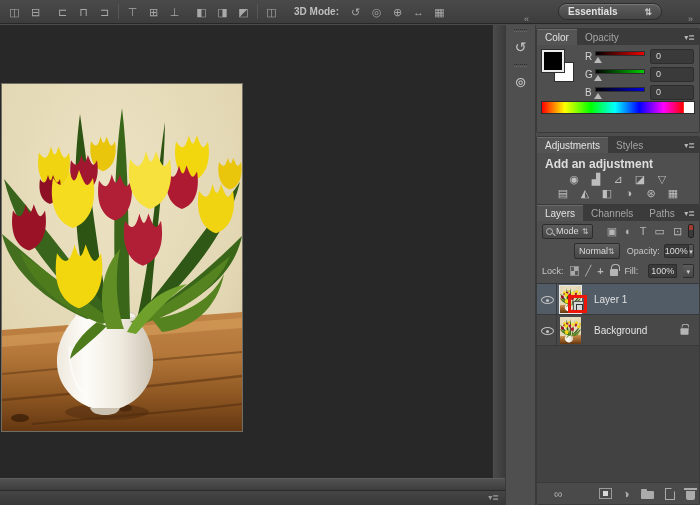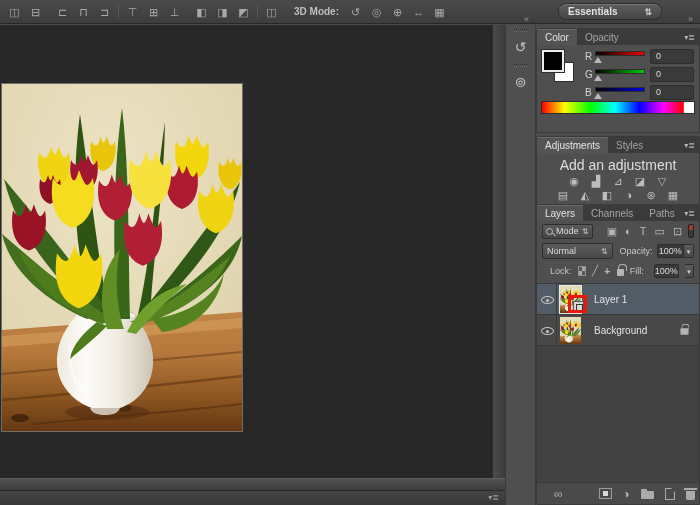--- a/index.html
+++ b/index.html
@@ -70,48 +70,48 @@
   .track-b { background:linear-gradient(90deg,#000,#00d); }
   .chthumb { position:absolute; left:-1px; top:8px; width:0; height:0;
     border-left:4px solid transparent; border-right:4px solid transparent; border-bottom:6px solid #b9b9b9; }
   .valbox { width:44px; height:15px; background:#3a3a3a; border:1px solid #2d2d2d; border-radius:2px;
     color:#dcdcdc; font-size:9px; line-height:13px; padding-left:5px; }
   #spectrum { position:absolute; left:4px; right:4px; top:56px; height:13px; border:1px solid #2d2d2d;
     background:linear-gradient(90deg,#f00 0%,#ff0 15%,#0f0 32%,#0ff 48%,#00f 64%,#f0f 80%,#f00 93%,#fff 93.5%,#fff 100%); }
 
   
   #adj-panel { top:111px; height:69px; }
-  #adj-heading { font-size:14px; font-weight:normal; color:#dedede; padding:4px 8px 1px;text-align:center; }
+  #adj-heading { font-size:12px; font-weight:bold; color:#dedede; padding:4px 8px 1px; }
   .adjrow { display:flex; justify-content:center; gap:9px; height:13px; margin:1px 0; }
   .adjicon { color:#bdbdbd; font-size:11px; line-height:12px; width:13px; text-align:center; }
 
   
   #layers-panel { top:179px; height:301px; }
   .lp-row { display:flex; align-items:center; padding:0 5px; position:relative; }
   #filter-row { height:20px; gap:6px; }
   #kind-combo { width:52px; height:15px; background:linear-gradient(#5c5c5c,#474747);
     border:1px solid #2d2d2d; border-radius:2px; display:flex; align-items:center; gap:3px; padding:0 3px;
     color:#dcdcdc; font-size:9px; }
   .mag-icon { width:7px; height:7px; border:1px solid #bbb; border-radius:50%; position:relative; flex:none; }
   .mag-icon::after { content:""; position:absolute; left:5px; top:5px; width:4px; height:1px; background:#bbb; transform:rotate(45deg); }
   .updown-sm { font-size:8px; color:#c5c5c5; margin-left:auto; }
   .filter-icons { display:flex; gap:8px; margin-left:8px; align-items:center; }
   .ficon { color:#b5b5b5; font-size:11px; }
   #filter-toggle { width:6px; height:14px; margin-left:auto; border:1px solid #222; border-radius:2px;
     background:linear-gradient(#a33b33 0 45%,#3a3a3a 45%); }
-  #blend-row { height:20px; }
+  #blend-row { height:20px;margin-left:32px; }
   #blend-select { width:77px; height:16px; background:linear-gradient(#5c5c5c,#474747);
     border:1px solid #2d2d2d; border-radius:2px; display:flex; align-items:center; justify-content:space-between;
     padding:0 4px; color:#dcdcdc; font-size:9px; }
   .fieldlabel { font-size:9px; color:#c7c7c7; margin-left:7px; }
   .pctbox { width:30px; height:14px; background:#3a3a3a; border:1px solid #2d2d2d; border-radius:2px 0 0 2px;
     color:#dcdcdc; font-size:9px; line-height:12px; text-align:center; margin-left:4px; }
   .pctarrow { width:11px; height:14px; background:linear-gradient(#5c5c5c,#474747); border:1px solid #2d2d2d;
     border-left:none; border-radius:0 2px 2px 0; color:#cfcfcf; font-size:7px; line-height:13px; text-align:center; }
-  #lock-row { height:19px; gap:6px;margin-left:8px; }
+  #lock-row { height:19px; gap:6px; }
   .checker-icon { width:10px; height:10px; border:1px solid #8e8e8e;
     background:conic-gradient(#a8a8a8 0 25%,#585858 0 50%,#a8a8a8 0 75%,#585858 0); }
   .brush-icon { color:#b5b5b5; font-size:10px; }
   .move-icon { color:#b5b5b5; font-size:11px; font-weight:bold; }
   .lock-glyph { position:relative; width:9px; height:7px; background:#b5b5b5; border-radius:1px; margin-top:4px; }
   .lock-glyph::before { content:""; position:absolute; left:1px; top:-5px; width:7px; height:6px;
     border:1.5px solid #b5b5b5; border-bottom:none; border-radius:4px 4px 0 0; }
   #layers-list { position:absolute; left:0; top:78px; right:0; bottom:22px; background:#424242; border-top:1px solid #383838; }
   .layer-row { position:relative; height:31px; border-bottom:1px solid #393939; background:#484848; }
   .layer-row.selected { background:#525c66;padding-left:44px; }

